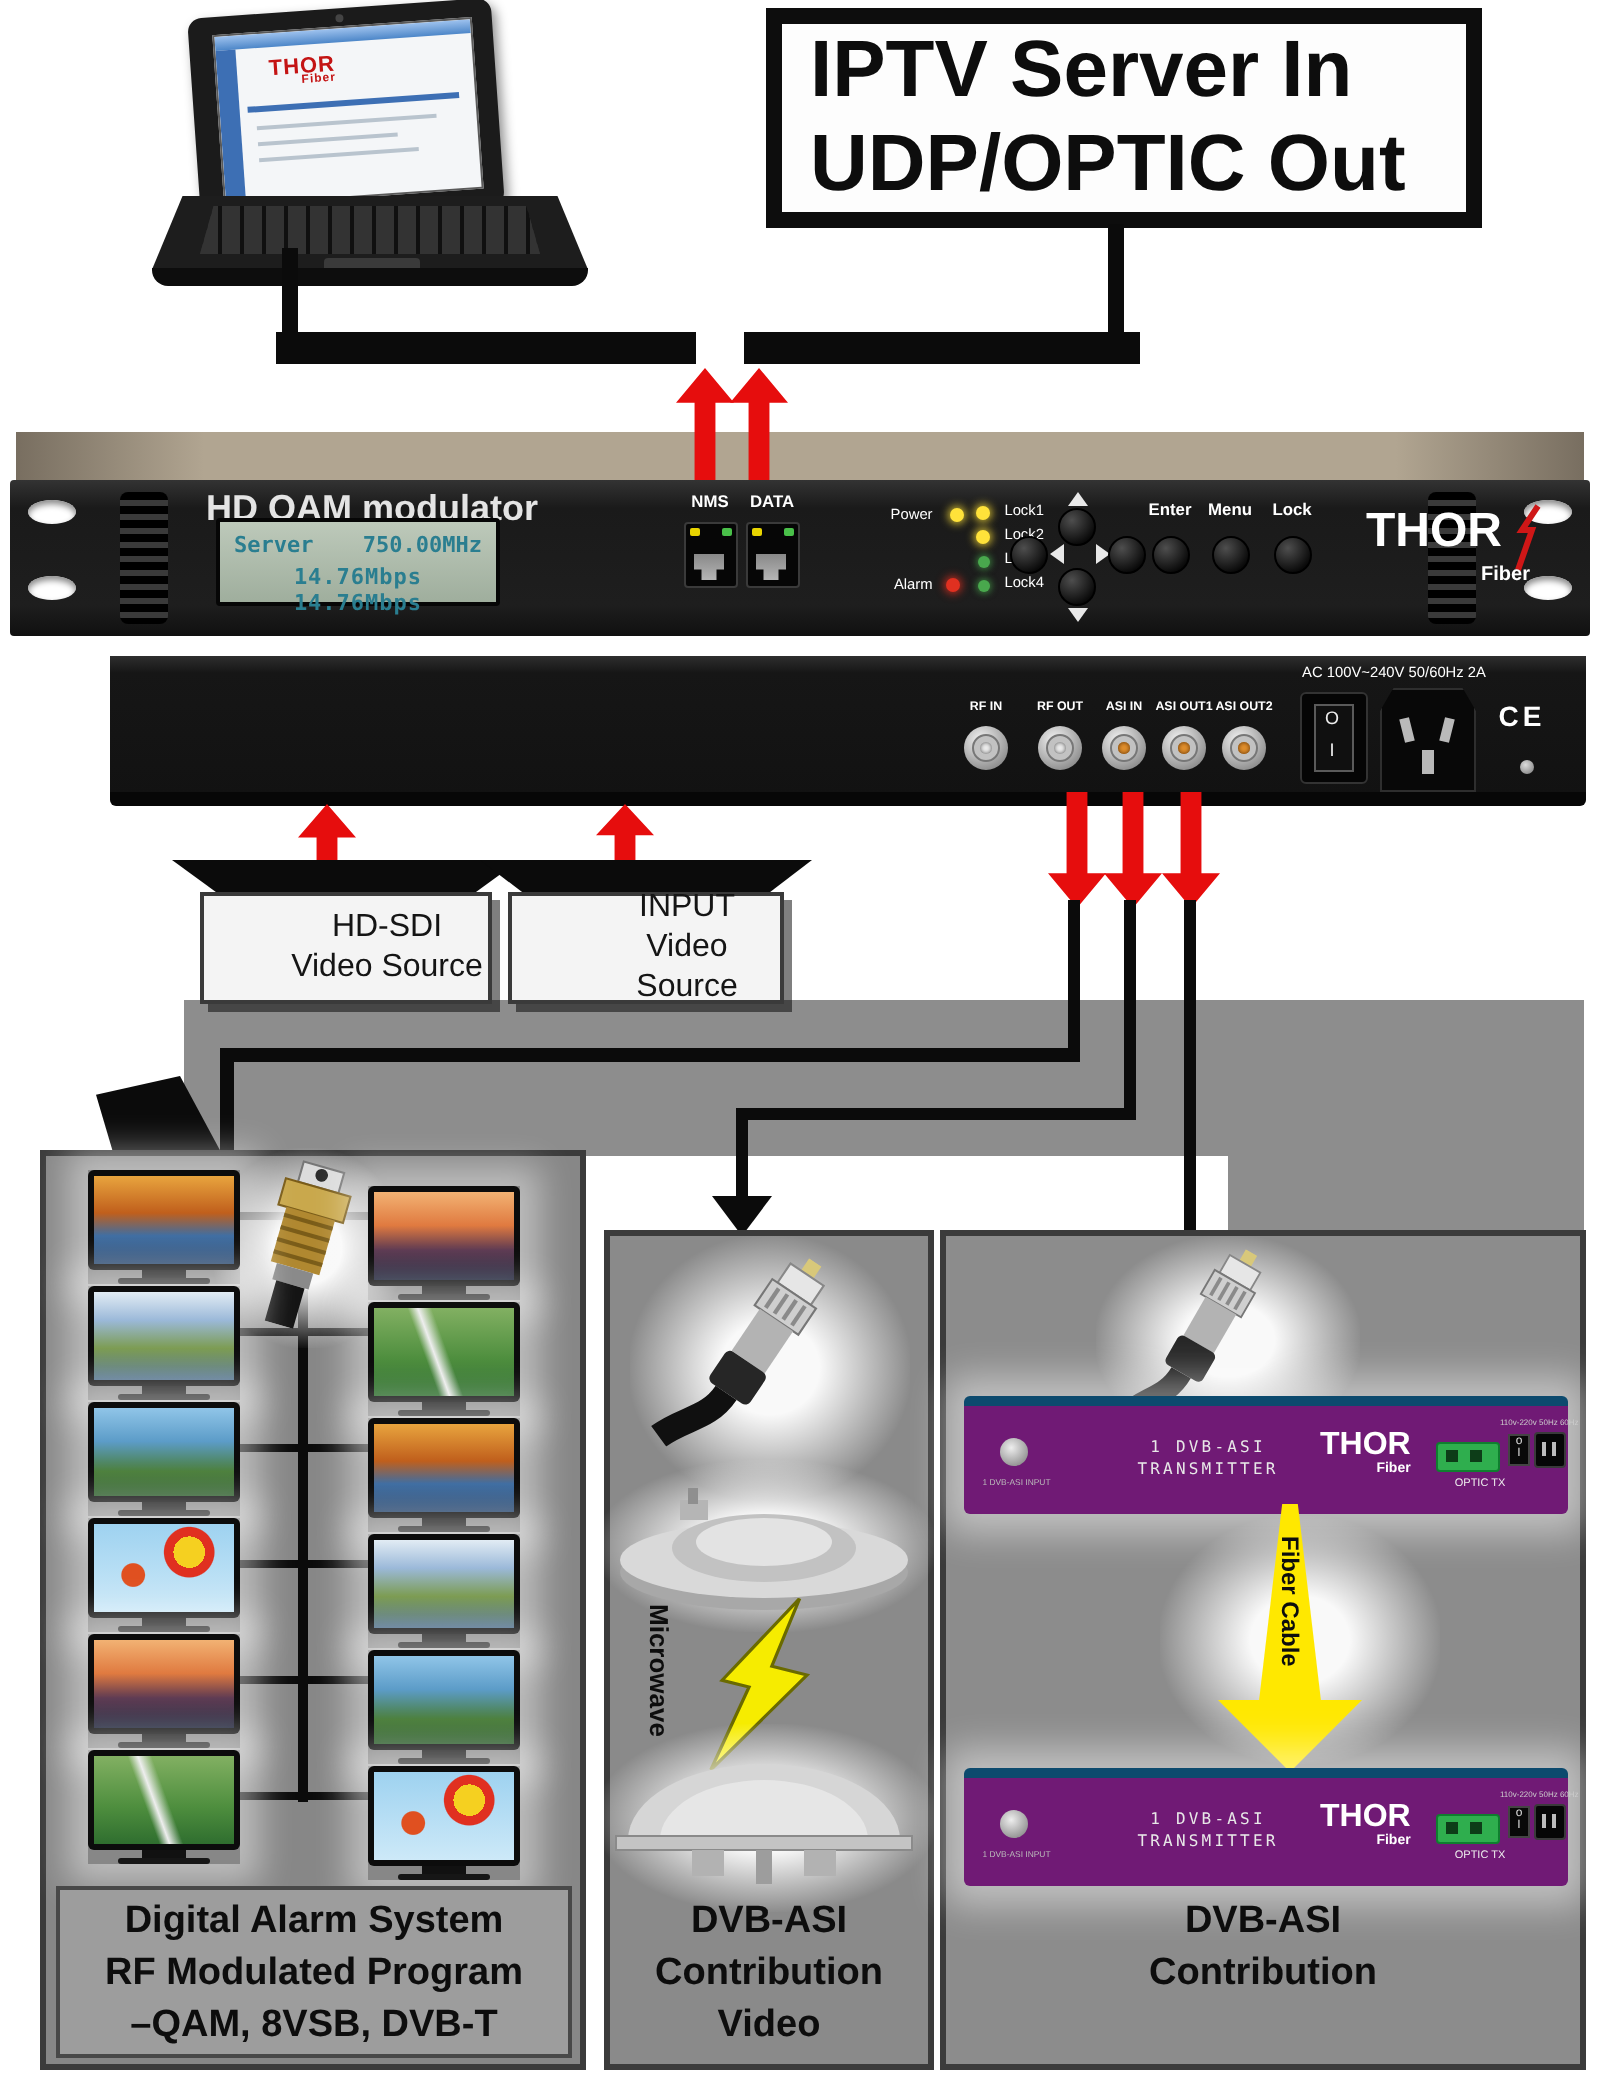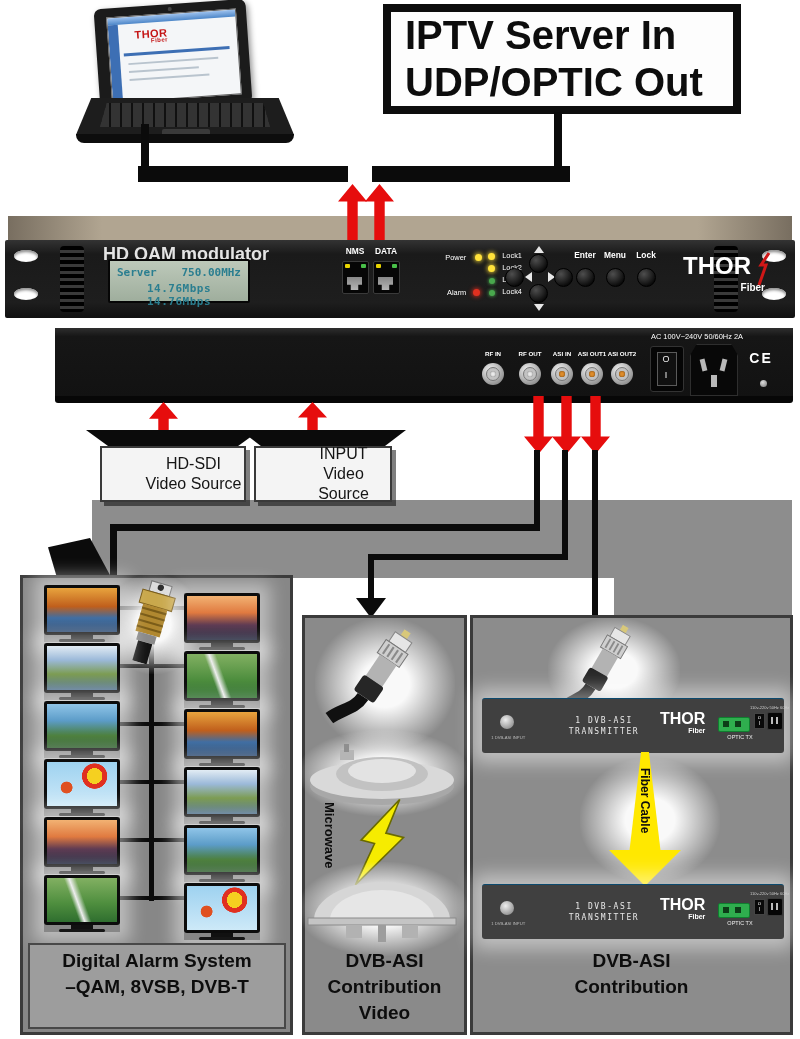--- a/index.html
+++ b/index.html
@@ -102,21 +102,21 @@
   .sc-autumn{background:linear-gradient(180deg,#e8a43e 0,#c05f1c 42%,#3e6da2 68%,#2c4a70 100%);}
   .sc-city{background:linear-gradient(180deg,#f2b273 0,#e07a40 38%,#5e3a52 66%,#1c2238 100%);}
   .sc-mountain{background:linear-gradient(180deg,#e2ecf4 0,#9bb9d9 32%,#7c9c52 64%,#50708e 100%);}
   .sc-baseball{background:linear-gradient(70deg,rgba(0,0,0,0) 38%,#eee 44%,rgba(0,0,0,0) 52%),
                linear-gradient(180deg,#82b062 0,#4e8e3e 58%,#2f6e2f 100%);}
   .sc-lake{background:linear-gradient(180deg,#90c5e8 0,#5c9cc8 38%,#4a7e3a 72%,#2e5e2e 100%);}
   .sc-balloon{background:radial-gradient(circle at 68% 32%,#f5d020 0 14%,#e03020 14% 22%,rgba(0,0,0,0) 23%),
               radial-gradient(circle at 28% 58%,#e05020 0 10%,rgba(0,0,0,0) 11%),
               linear-gradient(180deg,#9ed2f0 0,#cde9f8 100%);}
   
-  .unit{position:absolute;width:302px;height:54px;background:#404040;border-radius:3px;border-top:1px solid #0c4a6e;
+  .unit{position:absolute;width:302px;height:54px;background:#701a75;border-radius:3px;border-top:5px solid #0c4a6e;
         box-shadow:0 0 18px 10px rgba(255,255,255,.45);}
   .unit .utext{position:absolute;left:62px;top:13px;width:120px;font-family:"DejaVu Sans Mono",monospace;
         color:#e8e8e8;font-size:10px;transform:scale(.8);transform-origin:50% 50%;text-align:center;
         letter-spacing:2px;line-height:14px;white-space:nowrap;}
   .unit .uthor{position:absolute;left:178px;top:11px;color:#fff;font-weight:800;font-size:16px;}
   .unit .uthor small{display:block;font-size:7px;font-weight:bold;text-align:right;margin-top:-1px;}
   .unit .conn{position:absolute;left:18px;top:16px;width:14px;height:14px;border-radius:50%;
         background:radial-gradient(circle at 40% 35%,#eee,#777);}
   .unit .inlabel{position:absolute;left:-14px;top:33px;width:80px;color:#bbb;font-size:10px;
         transform:scale(.42);transform-origin:50% 50%;text-align:center;white-space:nowrap;}
@@ -433,20 +433,21 @@
       <div class="frame">
         <div class="scr sc-balloon"></div>
       </div>
       <div class="neck"></div>
       <div class="foot"></div>
     </div>
 
   <div id="capboxL" style="left:28px;top:943px;width:258px;height:86px;"></div>
   <div class="caption" style="left:28px;top:948px;width:258px;">
     <div>Digital Alarm System</div>
+    <div>RF Modulated Program</div>
     <div>–QAM, 8VSB, DVB-T</div>
   </div>
 
   <div class="panel" style="left:302px;top:615px;width:165px;height:420px;"></div>
   <div class="glow" style="left:315px;top:618px;width:140px;height:132px;"></div>
   <svg class="abs" style="left:344px;top:622px;transform:rotate(34deg);" width="64" height="118" viewBox="0 0 44 112">
     <rect x="17" y="0" width="7" height="9" fill="#d8c87a"></rect>
     <rect x="11" y="7" width="19" height="11" fill="#e6e6e6" stroke="#888"></rect>
     <rect x="8" y="18" width="25" height="15" fill="#cfcfcf" stroke="#777"></rect>
     <rect x="12" y="20" width="2" height="11" fill="#8a8a8a"></rect>

